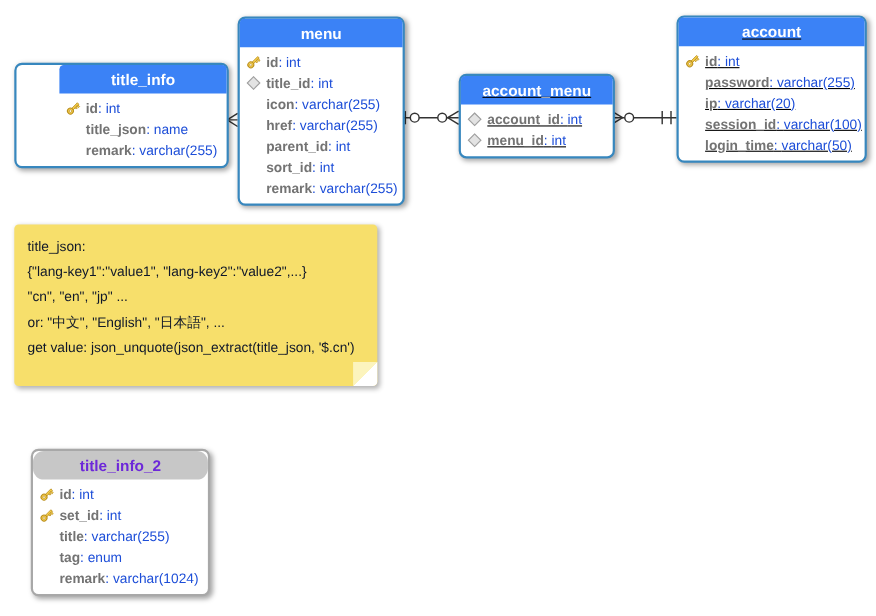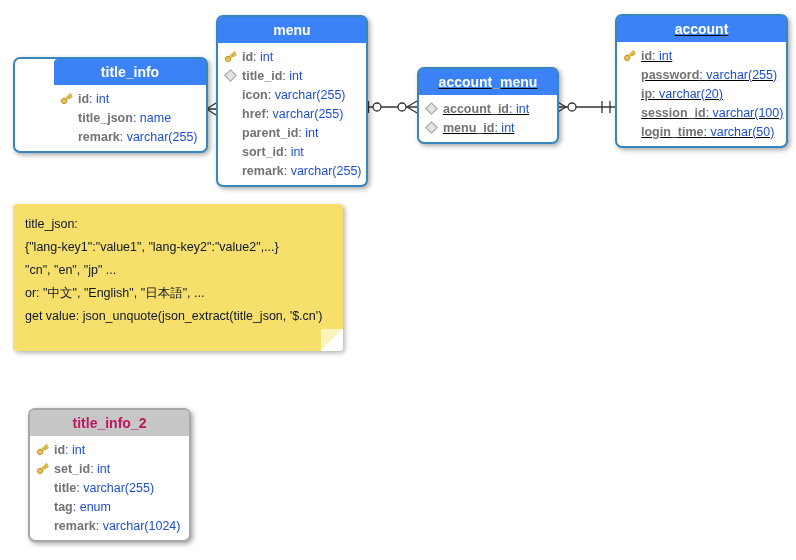--- a/index.html
+++ b/index.html
@@ -13,21 +13,21 @@
     position:absolute;z-index:1;background:#ffffff;
     border:2px solid #3787be;border-radius:7px;
     box-shadow:2px 2px 5px rgba(0,0,0,0.35);
   }
   .etable .thead{
     height:26px;line-height:26px;text-align:center;
     background:#3b82f6;color:#ffffff;font-size:14px;font-weight:bold;
     border-radius:4px 4px 0 0;
   }
   .etable.gray{border-color:#a8a8a8;}
-  .etable.gray .thead{background:#c7c7c7;color:#be185d;}
+  .etable.gray .thead{background:#c7c7c7;color:#6d28d9;border-radius:10px;}
   .etable .tbody{padding:4px 4px 5px 0;}
   .frow{display:flex;align-items:center;height:19px;white-space:nowrap;}
   .cell-icon{flex:0 0 24px;width:24px;display:flex;align-items:center;justify-content:center;}
   .fname{font-size:12.5px;font-weight:bold;color:#737373;}
   .ftype{font-size:12.5px;color:#1d4ed8;}
   .ftype::before{content:": ";}
   .diamond{
     width:7px;height:7px;background:#e3e3e3;border:1px solid #9f9f9f;
     transform:rotate(45deg);display:inline-block;
   }

